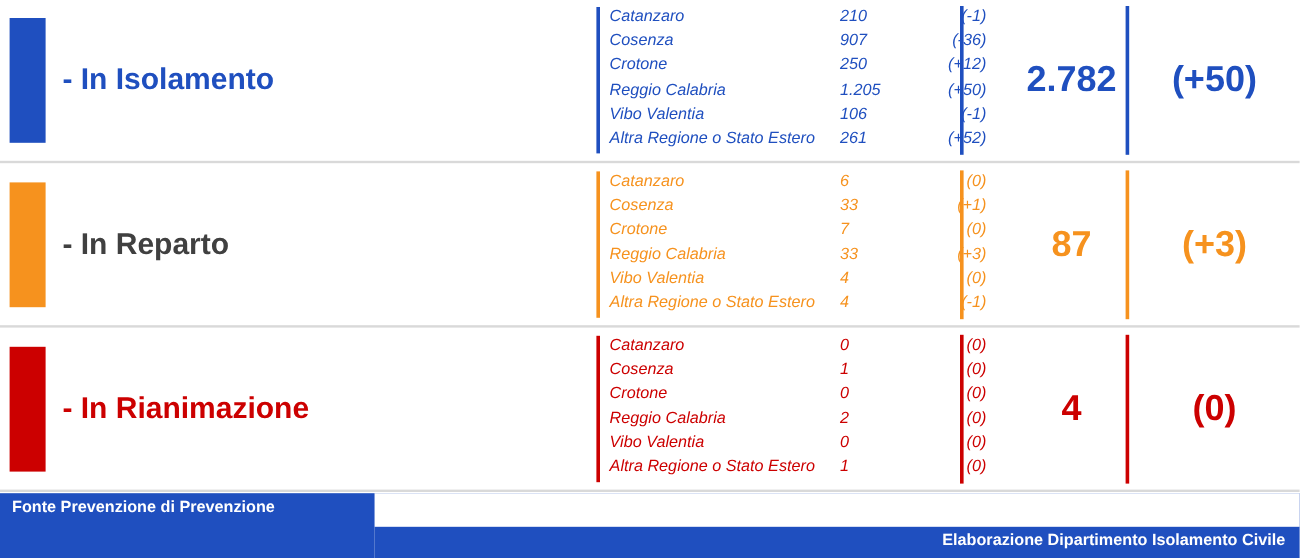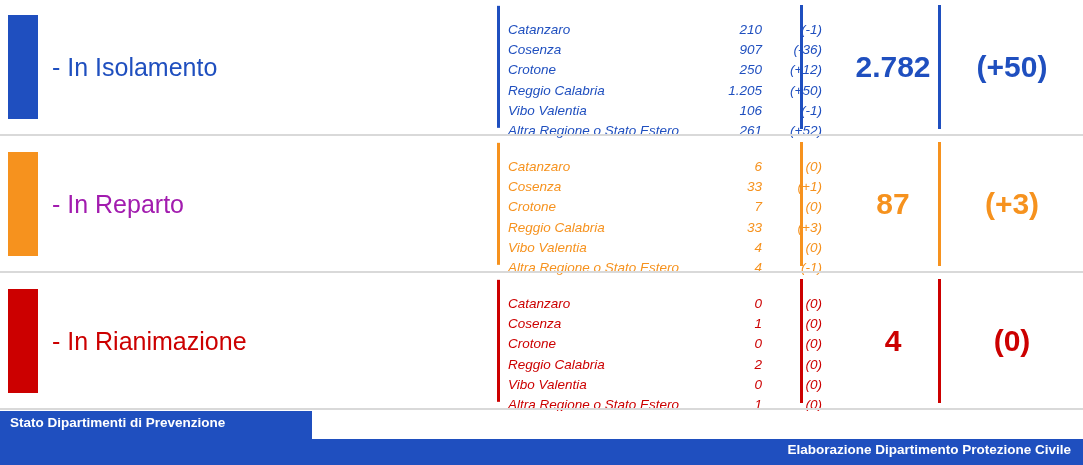--- a/index.html
+++ b/index.html
@@ -53,43 +53,43 @@
     height: 104px;
   }
 
   
   .sec-label {
     position: absolute;
     left: 52px;
     top: 50%;
     transform: translateY(-50%);
     font-size: 25px;
-    font-weight: normal;
+    font-weight: bold;
     white-space: nowrap;
   }
 
   
   .detail {
     position: absolute;
     left: 497px;
     top: 50%;
     transform: translateY(-50%);
     border-left: 3px solid currentColor;
     padding-left: 8px;
     font-size: 13.5px;
     font-style: italic;
   }
   .detail-row {
     display: flex;
     align-items: baseline;
     height: 20.4px;
     white-space: nowrap;
   }
-  .d-prov { width: 192px; margin-top: 16px; }
-  .d-val  { width: 62px; text-align: right; }
+  .d-prov { width: 192px; }
+  .d-val  { width: 62px; }
   .d-var  { width: 60px; text-align: right; }
 
   
   .vsep {
     position: absolute;
     width: 3px;
     top: 50%;
     transform: translateY(-50%);
     height: 124px;
   }
@@ -224,21 +224,21 @@
     <div class="vsep vsep-a" style="background:#1f4fbf"></div>
     <div class="total" style="color:#1f4fbf">2.782</div>
     <div class="vsep vsep-b" style="background:#1f4fbf"></div>
     <div class="variation" style="color:#1f4fbf">(+50)</div>
   </div>
 
   <div class="divider div-1"></div>
 
   <div class="section sec-reparto">
     <div class="colorbar" style="background:#f6921e"></div>
-    <div class="sec-label" style="color:#a21caf">- In Reparto</div>
+    <div class="sec-label" style="color:#404040">- In Reparto</div>
 
     <div class="detail" style="color:#f6921e">
       <div class="detail-row">
         <span class="d-prov">Catanzaro</span>
         <span class="d-val">6</span>
         <span class="d-var">(0)</span>
       </div>
       <div class="detail-row">
         <span class="d-prov">Cosenza</span>
         <span class="d-val">33</span>
@@ -316,17 +316,17 @@
     <div class="vsep vsep-b" style="background:#cc0000"></div>
     <div class="variation" style="color:#cc0000">(0)</div>
   </div>
 
   <div class="divider div-3"></div>
 
   <div class="footer">
     <div class="footer-right-band"></div>
     <div class="footer-white-gap"></div>
     <div class="footer-left-band"></div>
-    <div class="footer-line1">Stato Dipartimenti di Prevenzione</div>
-    <div class="footer-right-text">Elaborazione Dipartimento Protezione Civile</div>
+    <div class="footer-line1">Fonte Prevenzione di Prevenzione</div>
+    <div class="footer-right-text">Elaborazione Dipartimento Isolamento Civile</div>
   </div>
 
 </div>
 
 </body></html>

